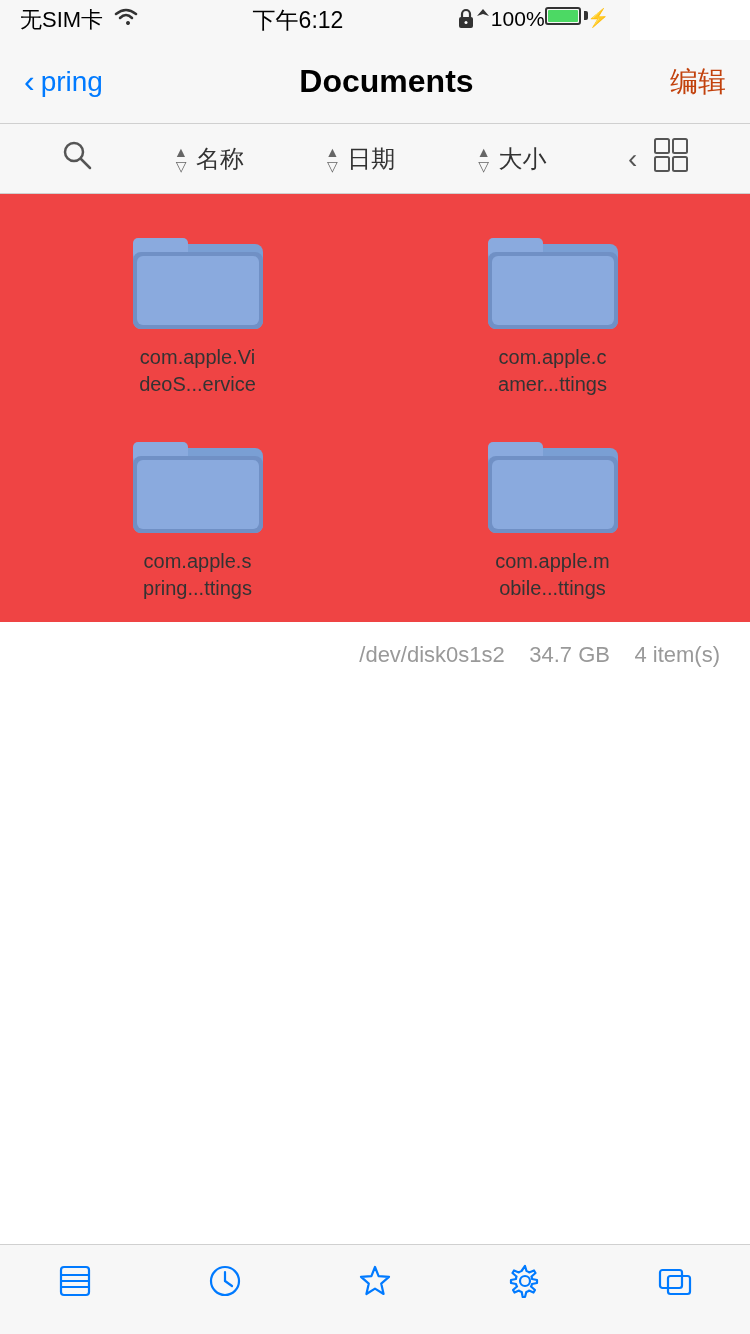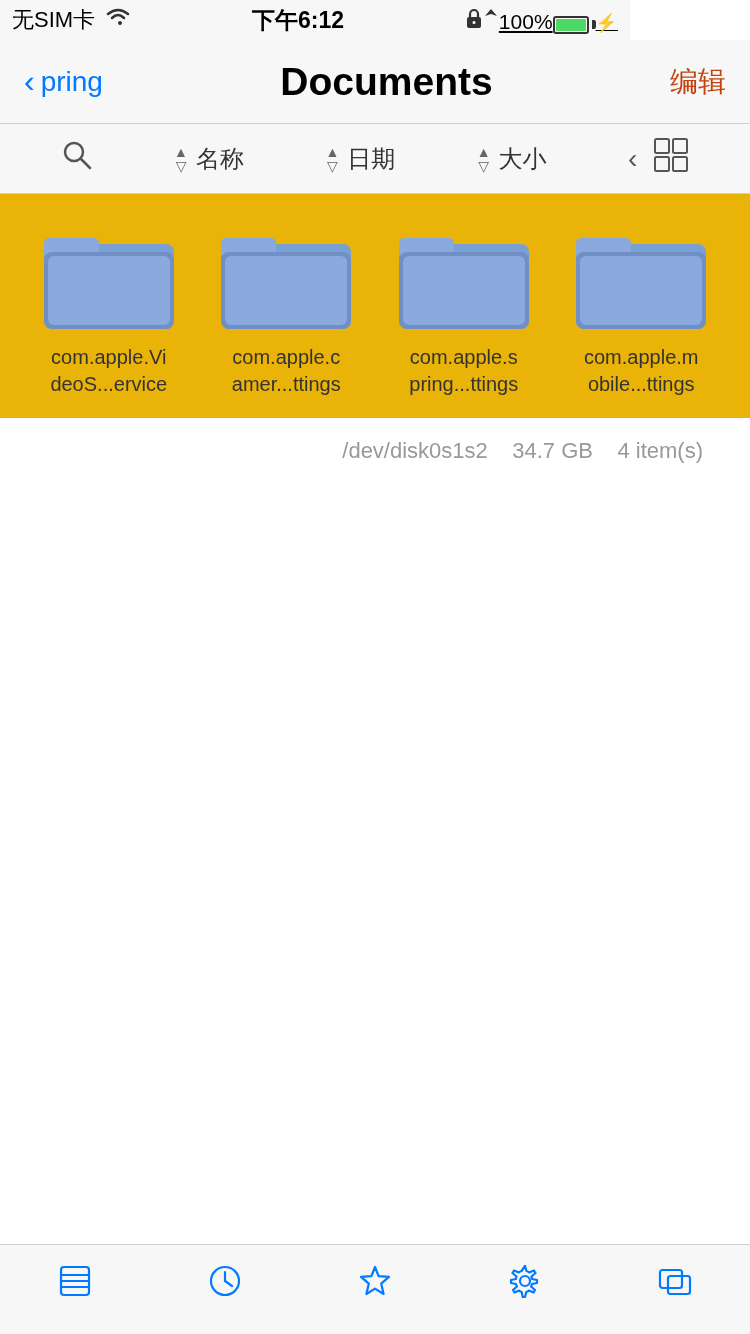--- a/index.html
+++ b/index.html
@@ -13,38 +13,37 @@
     }
 
     
     .status-bar {
       width: 630px;
       height: 40px;
       background: #f7f7f7;
       display: flex;
       align-items: center;
       justify-content: space-between;
-      padding: 0 12px;
+      padding: 0 20px;
       font-size: 22px;
       font-weight: 500;
     }
     .status-left {
       display: flex;
       align-items: center;
       gap: 10px;
     }
     .status-center {
-      font-weight: 700;
+      font-weight: 400;
       font-size: 23px;
     }
     .status-right {
       display: flex;
-      align-items: flex-end;
+      align-items: flex-start;
       font-size: 21px;
-      text-decoration: underline;
     }
     .battery-icon {
       display: inline-flex;
       align-items: center;
       gap: 2px;
     }
     .battery-body {
       width: 36px;
       height: 18px;
       border: 2px solid #333;
@@ -86,21 +85,21 @@
       color: #007aff;
       font-size: 28px;
       cursor: pointer;
     }
     .nav-back-chevron {
       font-size: 32px;
       color: #007aff;
       font-weight: 300;
     }
     .nav-title {
-      font-size: 39px;
+      font-size: 32px;
       font-weight: 700;
       color: #000;
       text-align: center;
     }
     .nav-edit {
       color: #c2410c;
       font-size: 28px;
       cursor: pointer;
     }
 
@@ -148,23 +147,23 @@
     }
     .grid-icon {
       font-size: 30px;
       color: #555;
     }
 
     
     .grid-container {
       padding: 30px 30px 20px 30px;
       display: grid;
-      grid-template-columns: repeat(4, 1fr);
+      grid-template-columns: repeat(2, 1fr);
       gap: 30px 20px;
-      background: #eab308;
+      background: #ef4444;
     }
 
     .folder-item {
       display: flex;
       flex-direction: column;
       align-items: center;
       cursor: pointer;
     }
 
     .folder-icon {
@@ -184,21 +183,21 @@
       font-size: 20px;
       color: #333;
       text-align: center;
       line-height: 1.35;
       word-break: break-word;
     }
 
     
     .footer-info {
       text-align: right;
-      padding: 20px 47px;
+      padding: 20px 30px;
       color: #999;
       font-size: 22px;
     }
 
     
     .tab-bar {
       position: fixed;
       bottom: 0;
       left: 0;
       width: 750px;

